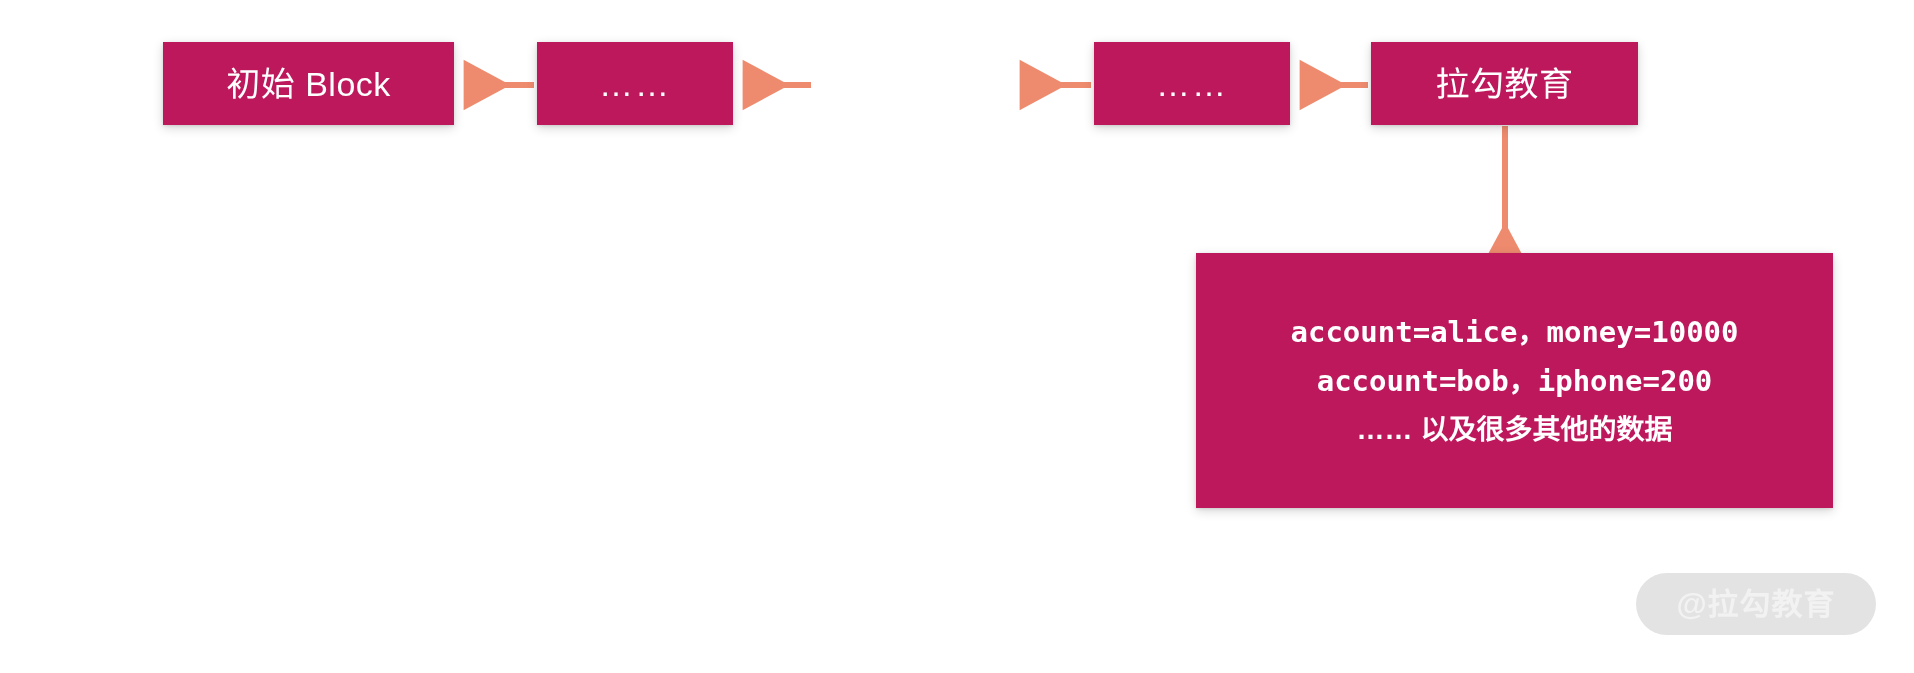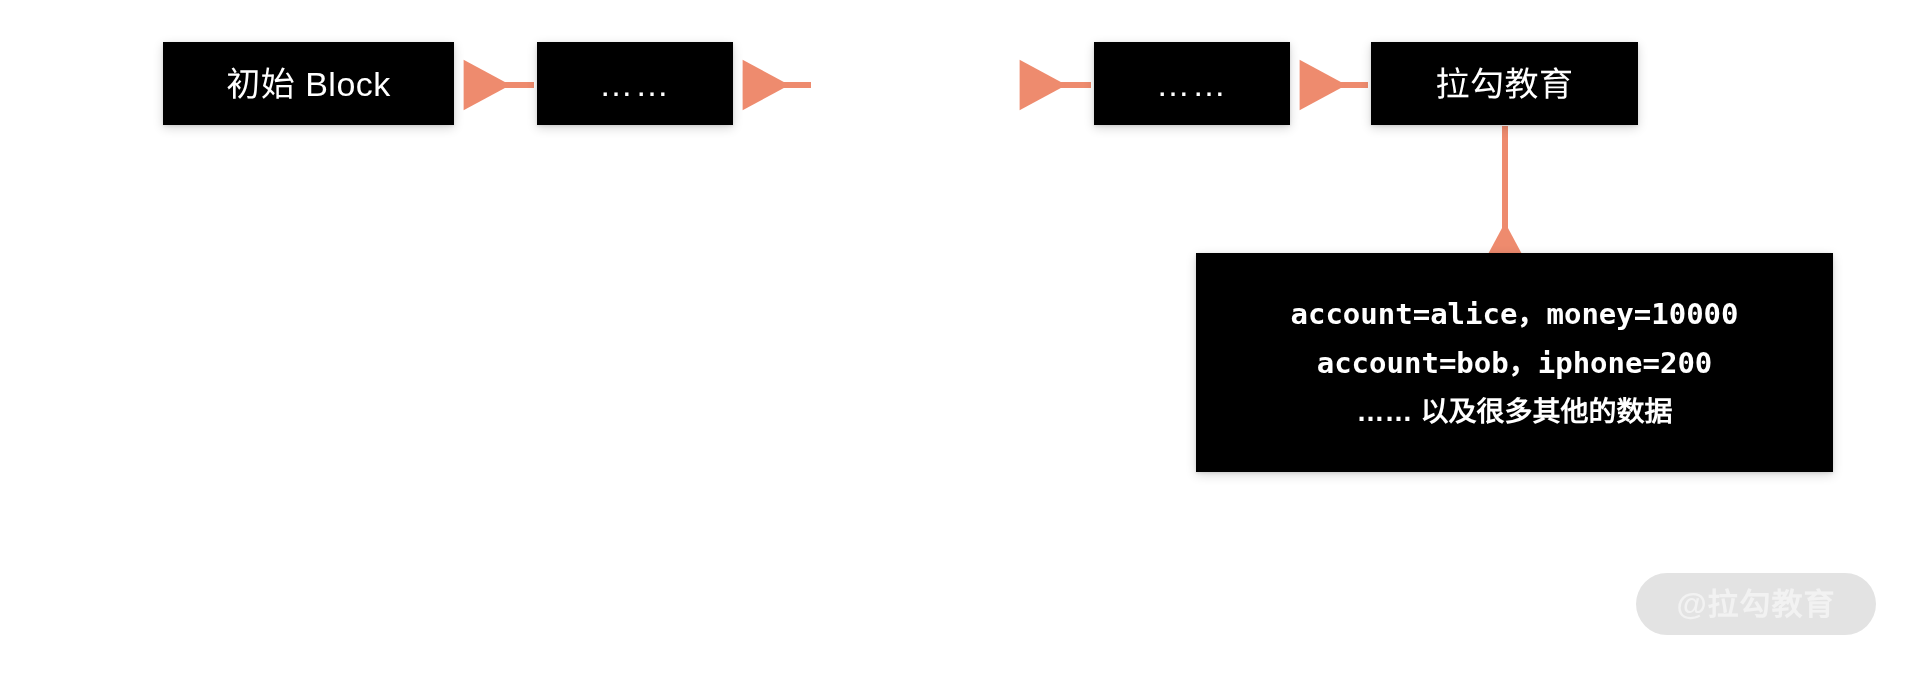--- a/index.html
+++ b/index.html
@@ -19,21 +19,21 @@
   #canvas {
     position: relative;
     width: 1914px;
     height: 673px;
     background: #ffffff;
   }
 
   
   .node-box {
     position: absolute;
-    background: #000000;
+    background: #be185d;
     box-shadow: 0 3px 10px rgba(0,0,0,0.16), 0 1px 3px rgba(0,0,0,0.10);
     display: flex;
     align-items: center;
     justify-content: center;
     color: #ffffff;
     box-sizing: border-box;
   }
 
   .node-label {
     color: #ffffff;
@@ -55,21 +55,21 @@
   #box-ellipsis-1 { left: 537px; top: 42px; width: 196px; height: 83px; }
   #box-block { left: 814px; top: 42px; width: 196px; height: 83px; }
   #box-ellipsis-2 { left: 1094px; top: 42px; width: 196px; height: 83px; }
   #box-terminal { left: 1371px; top: 42px; width: 267px; height: 83px; }
 
   
   #box-data {
     left: 1196px;
     top: 253px;
     width: 637px;
-    height: 219px;
+    height: 255px;
     flex-direction: column;
     justify-content: center;
     align-items: center;
     padding: 0 22px;
   }
 
   .data-line {
     color: #ffffff;
     font-family: "DejaVu Sans Mono", "Liberation Mono", monospace;
     font-size: 29px;

